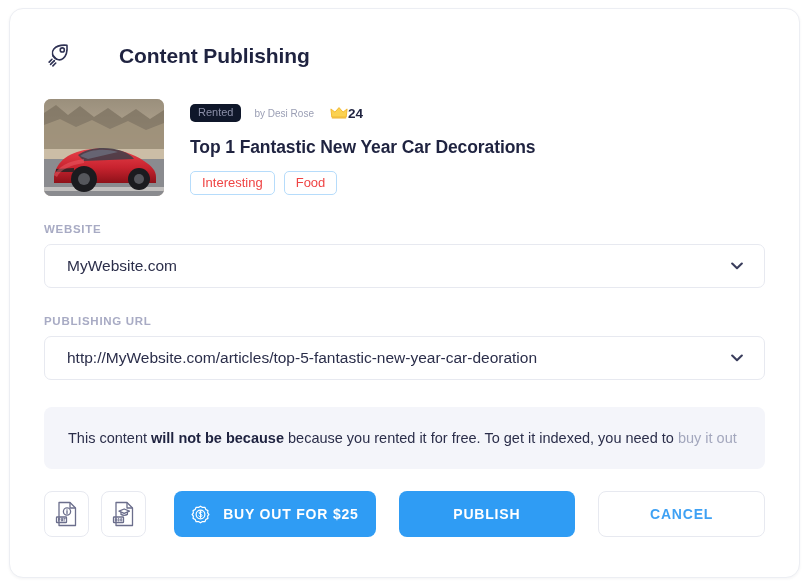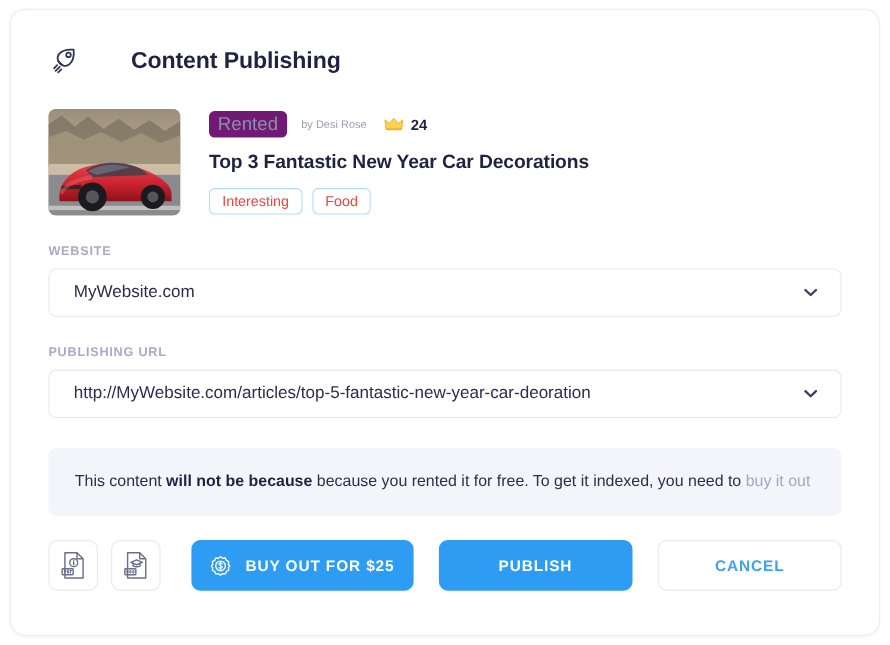--- a/index.html
+++ b/index.html
@@ -64,40 +64,39 @@
   .thumb svg { display: block; width: 120px; height: 97px; }
 
   .content-meta { margin-left: 26px; padding-top: 4px; }
 
   .meta-line {
     display: flex;
     align-items: center;
     height: 20px;
   }
   .badge-rented {
-    background: #701a75;
+    background: #0f172a;
     color: #8b8fa8;
-    font-size: 17px;
+    font-size: 11px;
     border-radius: 5px;
     padding: 3px 8px 4px 8px;
     line-height: 1;
   }
   .byline {
     margin-left: 13px;
     font-size: 10px;
     color: #9a9eb4;
   }
   .crown-wrap {
     margin-left: 16px;
     display: flex;
     align-items: center;
   }
   .crown-icon { width: 18px; height: 14px; display: block; }
   .crown-count {
-    margin-left: 6px;
     font-size: 13.5px;
     font-weight: bold;
     color: #1f2340;
   }
 
   .content-title {
     margin-top: 14px;
     font-size: 17.5px;
     font-weight: bold;
     color: #1f2340;
@@ -282,21 +281,21 @@
         <span class="byline">by Desi Rose</span>
         <span class="crown-wrap">
           <svg class="crown-icon" viewBox="0 0 20 15" fill="none">
             <path d="M2 12 L1 3 L5.5 6.5 L10 1.5 L14.5 6.5 L19 3 L18 12 Z" fill="#fbd251" stroke="#f0b429" stroke-width="1" stroke-linejoin="round"></path>
             <path d="M2.5 12.8 L17.5 12.8" stroke="#f0b429" stroke-width="1.4" stroke-linecap="round"></path>
           </svg>
           <span class="crown-count">24</span>
         </span>
       </div>
 
-      <div class="content-title">Top 3 Fantastic New Year Car Decorations</div>
+      <div class="content-title">Top 1 Fantastic New Year Car Decorations</div>
 
       <div class="tag-row">
         <span class="tag">Interesting</span>
         <span class="tag">Food</span>
       </div>
     </div>
   </div>
 
   <div class="form-area">
 

